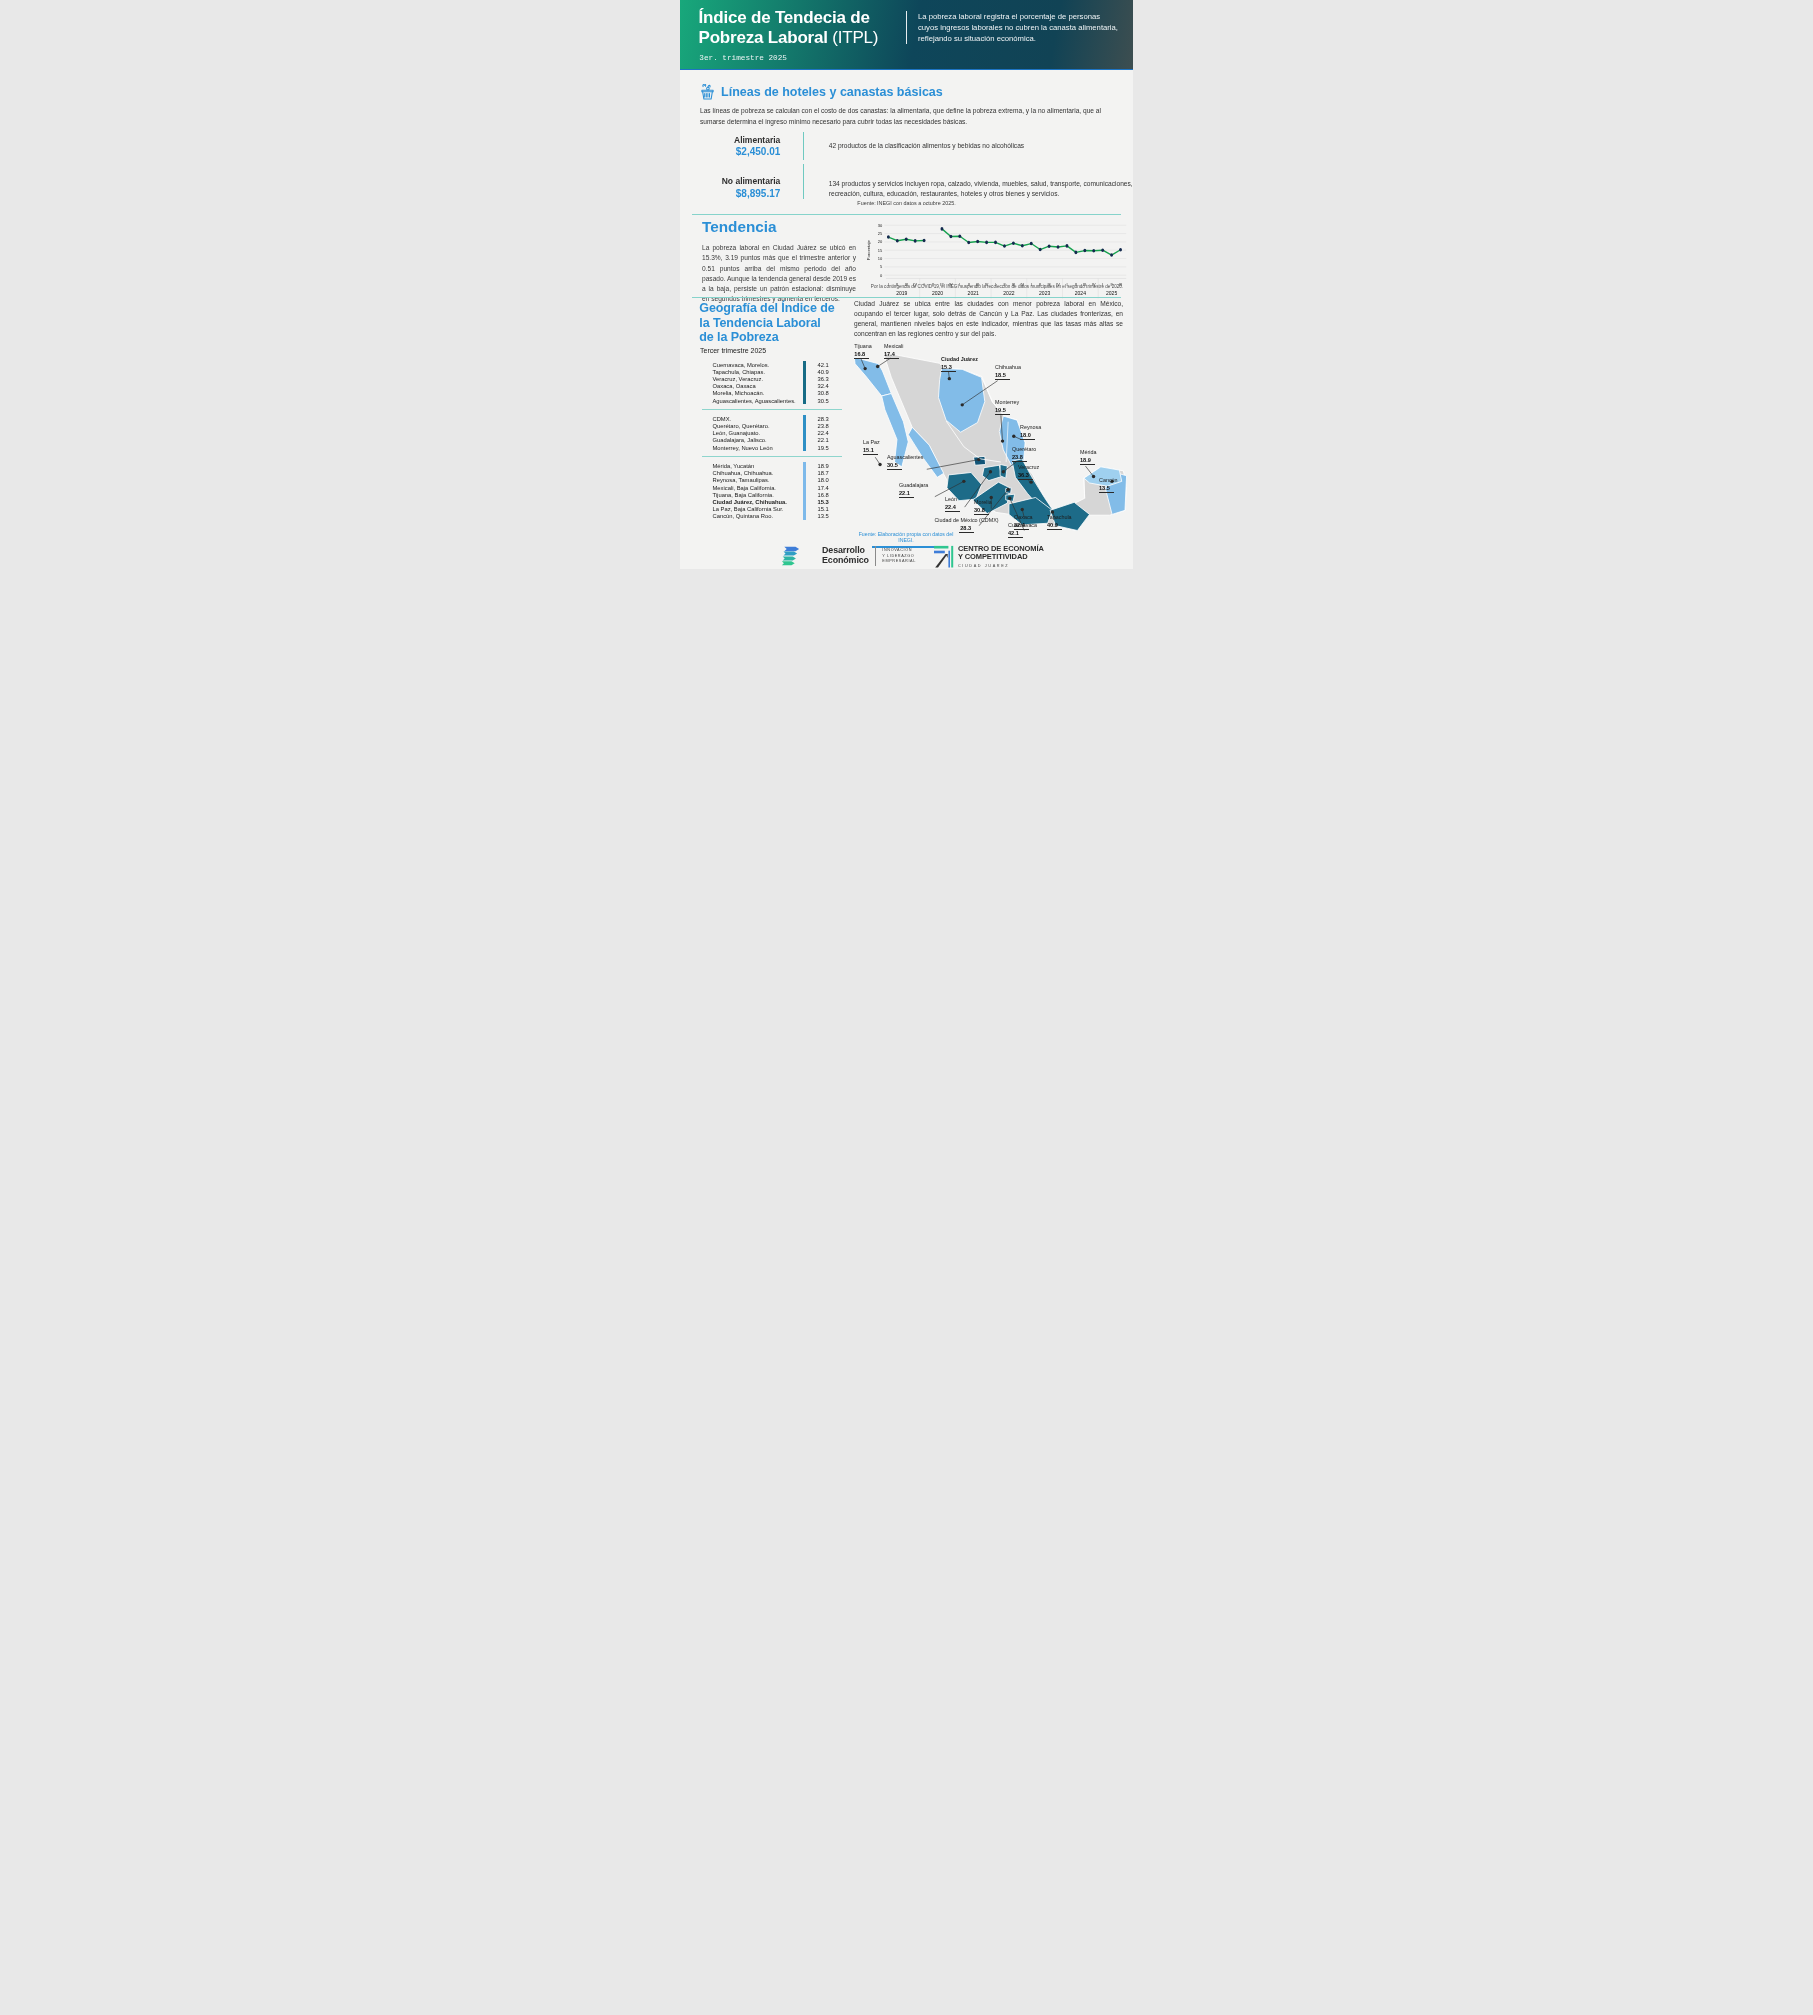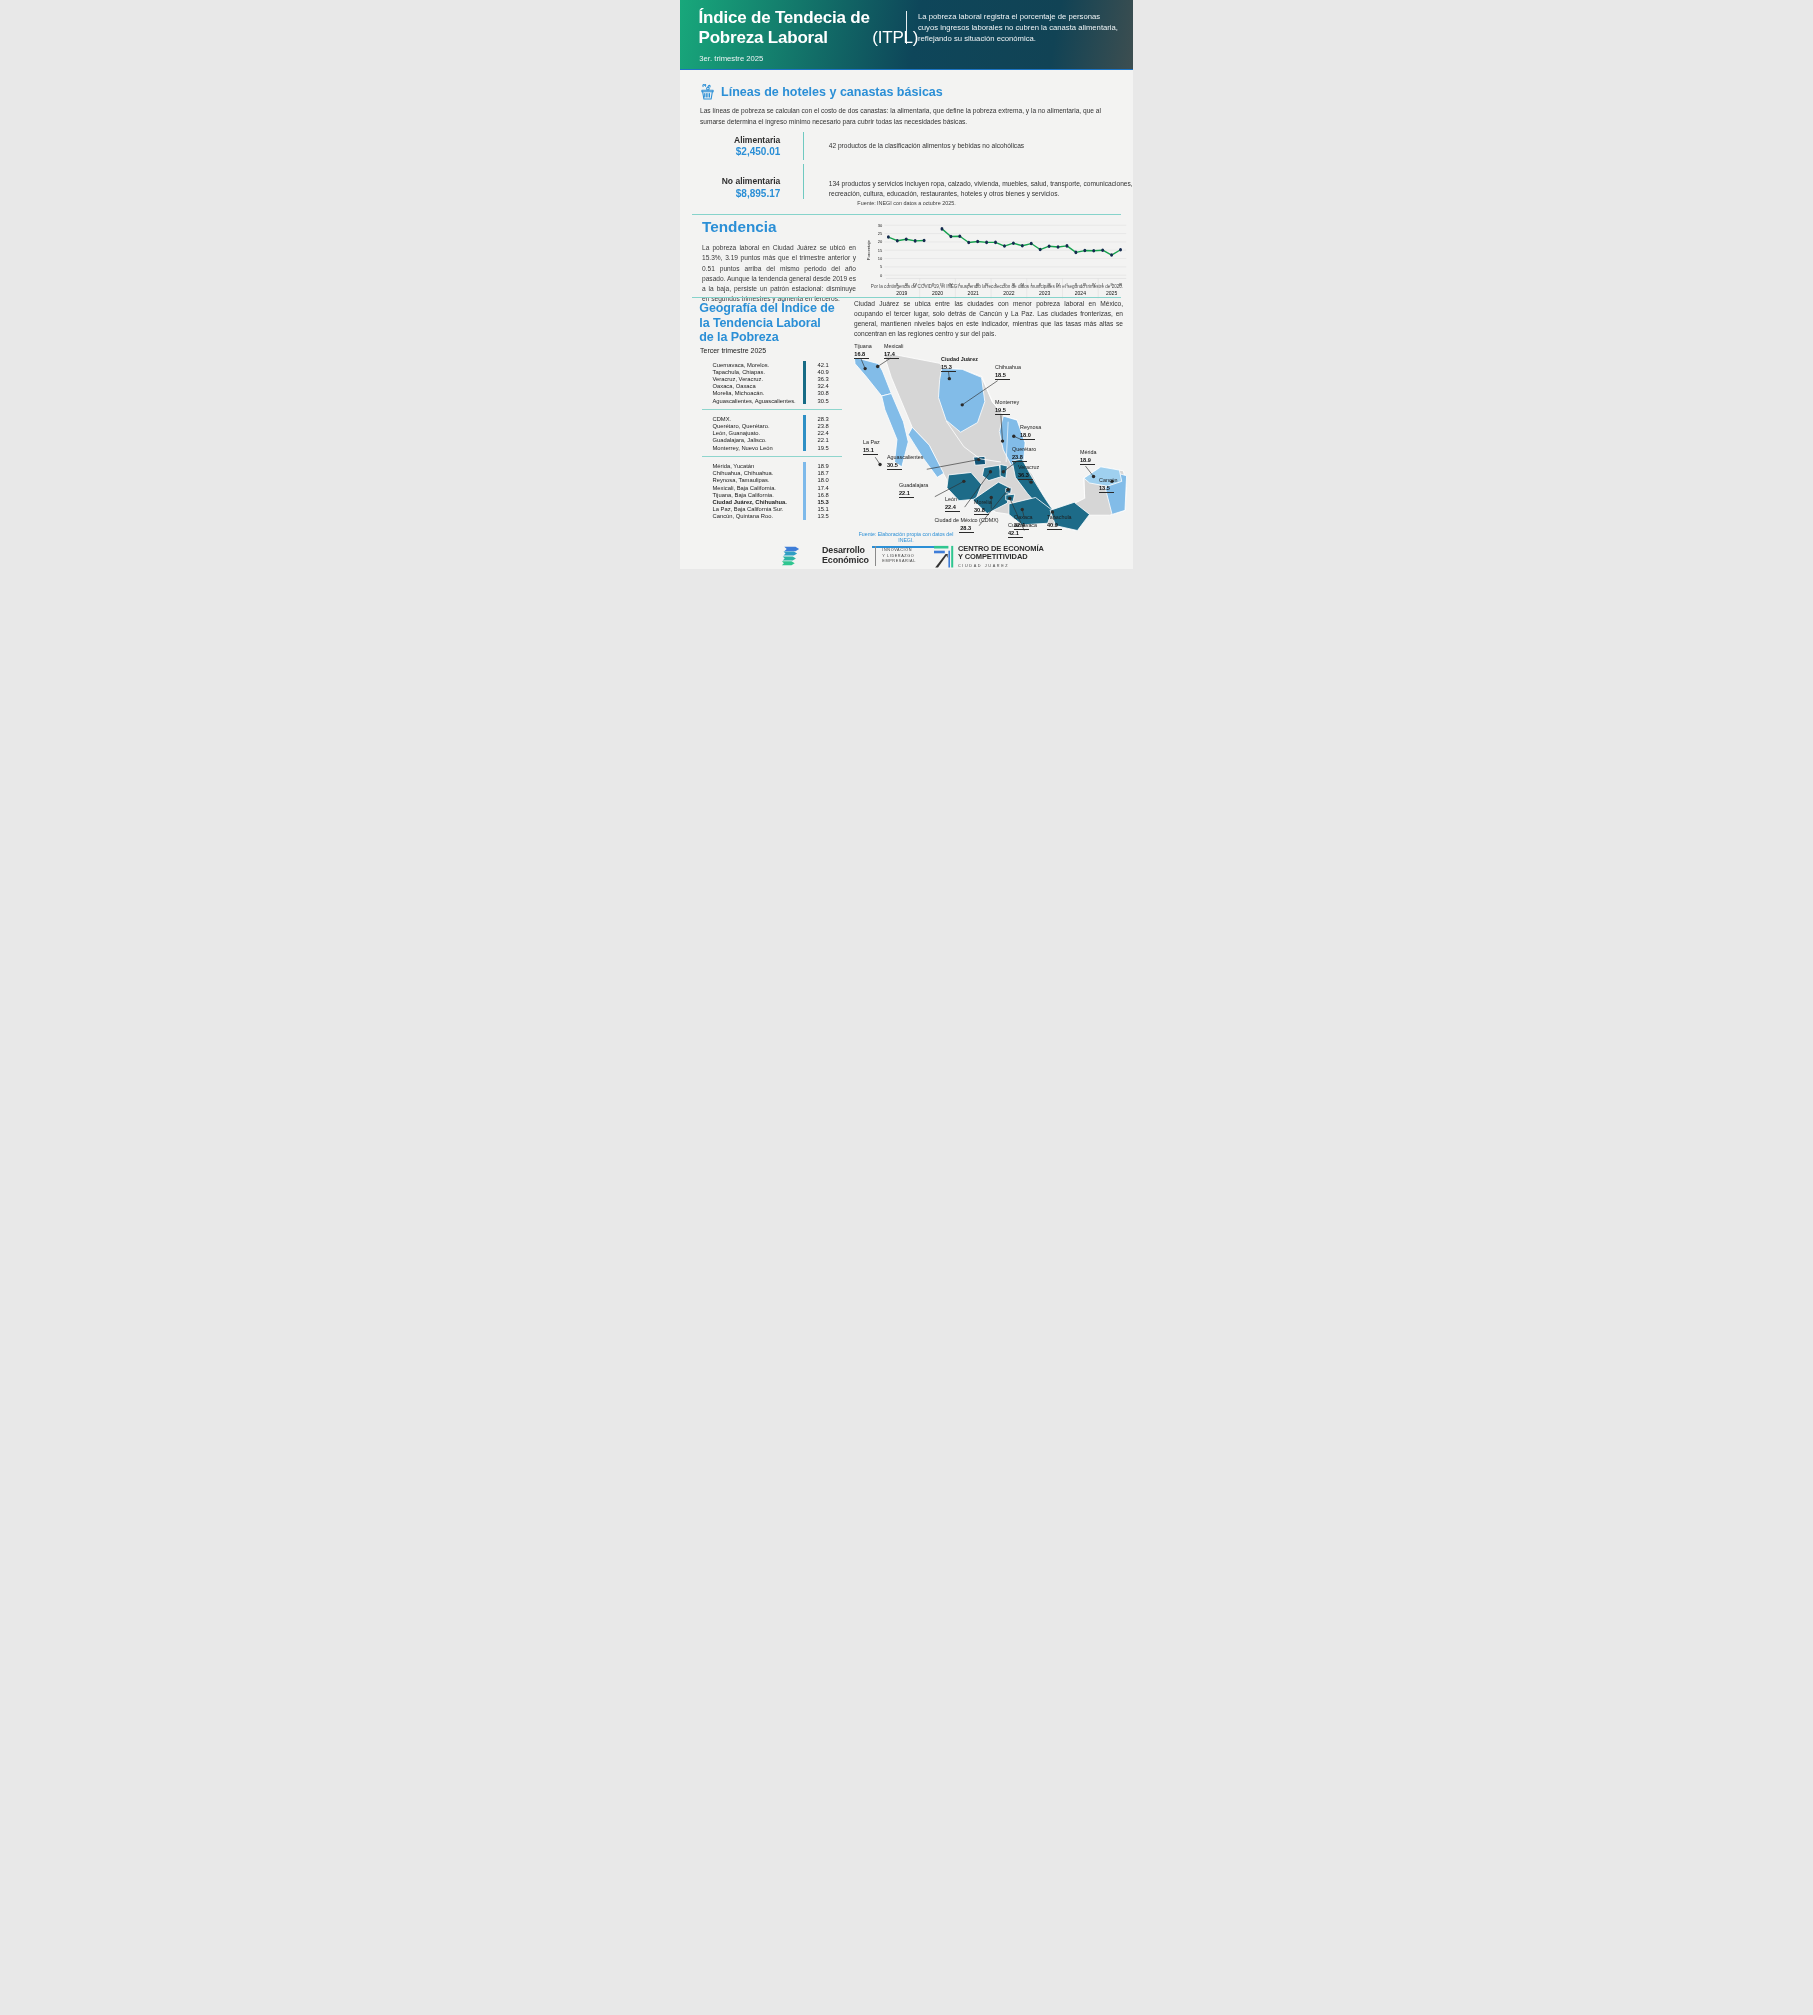--- a/index.html
+++ b/index.html
@@ -9,22 +9,22 @@
     font-family:"Liberation Sans",sans-serif;color:#2f2f2f;
   }
   
   .header{
     position:absolute;left:0;top:0;width:453px;height:70px;
     background:linear-gradient(100deg,#18a87b 0%,#0e465a 52%,#114355 82%,#3d4e50 100%);
     border-bottom:1.6px solid #1d74c4;box-sizing:border-box;
   }
   .header-left{position:absolute;left:18.5px;top:8px;}
   .header-title{margin:0;color:#fff;font-size:17px;font-weight:bold;line-height:1.18;letter-spacing:-0.2px;}
-  .header-title .t-light{font-weight:400;margin-left:40px;}
-  .header-sub{margin:5.6px 0 0 0.8px;color:#eef4f4;font-size:7.7px;font-weight:400;}
+  .header-title .t-light{font-weight:400;}
+  .header-sub{margin:5.6px 0 0 0.8px;color:#eef4f4;font-size:7.7px;font-weight:400;font-family:Liberation Mono, monospace;}
   .header-right{
     position:absolute;left:226px;top:11.3px;width:202px;
     border-left:1.2px solid rgba(255,255,255,.9);padding-left:11px;
   }
   .header-right p{margin:0.8px 0 0;color:#f0f4f6;font-size:7.7px;line-height:1.4;}
   
   .sec-heading{display:flex;align-items:center;gap:4.8px;}
   .sec-heading h2{margin:0;color:#2b8fd6;font-weight:bold;}
   .lineas-head{position:absolute;left:19.3px;top:83px;}
   .lineas-head h2{font-size:12.5px;}

